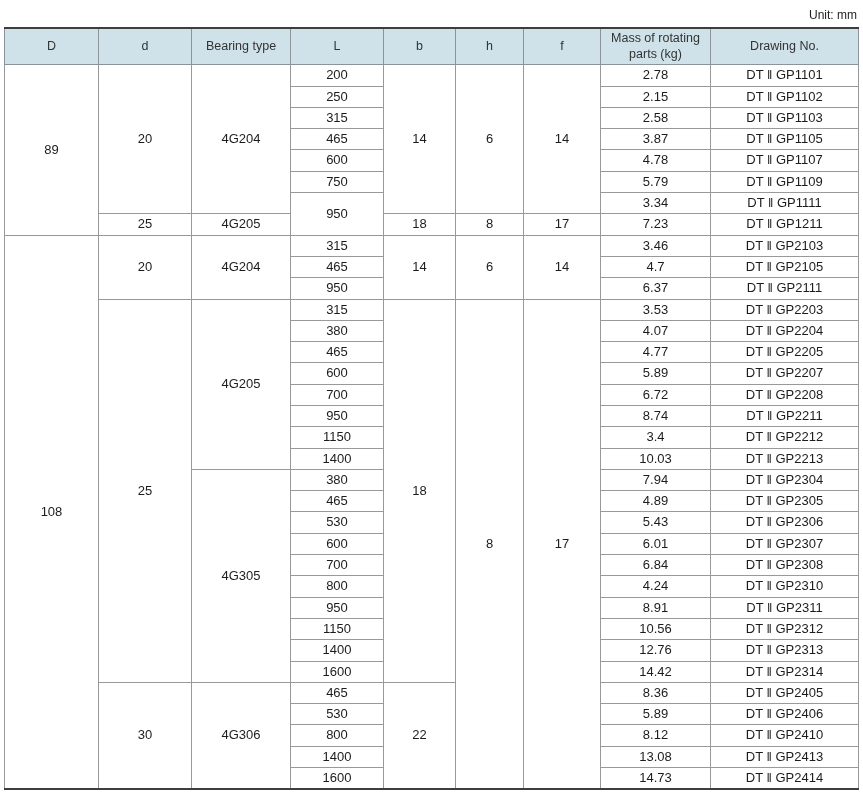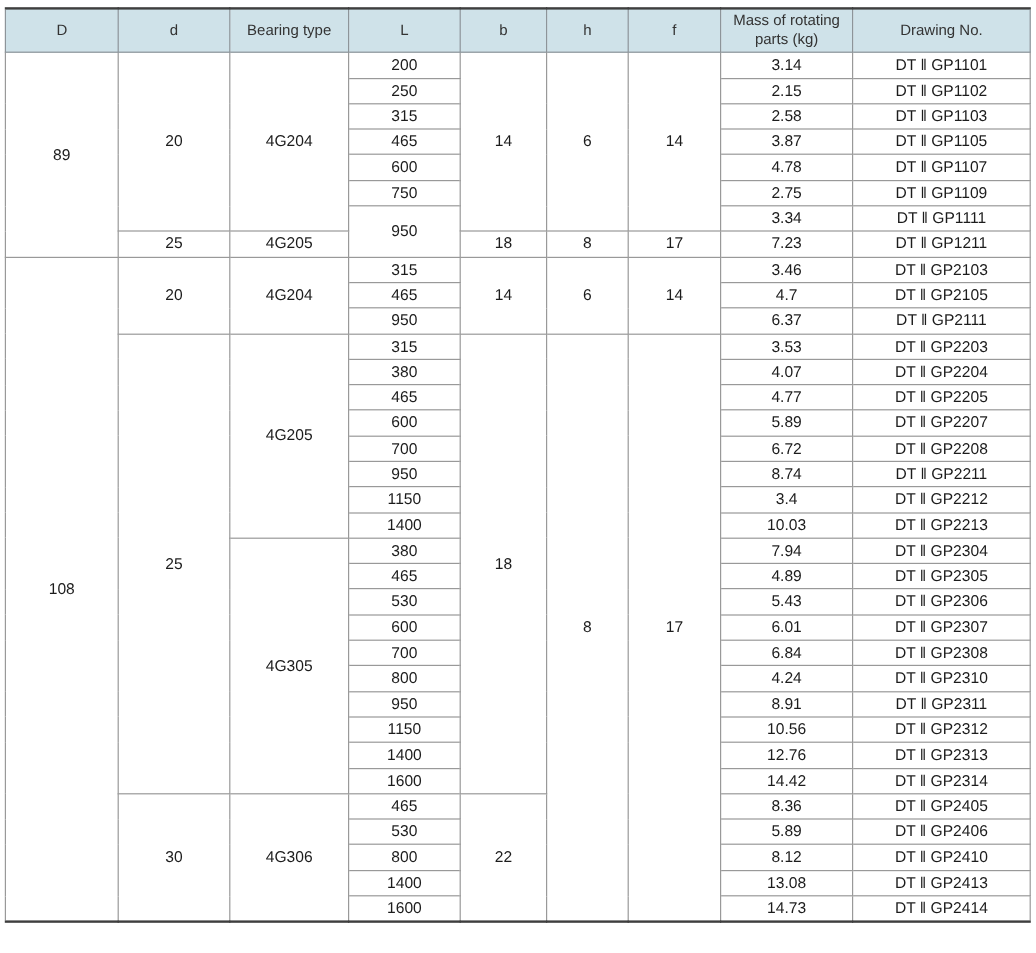--- a/index.html
+++ b/index.html
@@ -49,20 +49,21 @@
     line-height: 1.1;
     overflow: hidden;
     white-space: nowrap;
   }
   table.spec-table tbody tr { height: 21.3px; }
 </style>
 </head>
 <body>
 
 <div class="page">
+  <div class="unit-label">Unit: mm</div>
   <table class="spec-table">
     <colgroup>
         <col style="width: 94px;">
         <col style="width: 93px;">
         <col style="width: 99px;">
         <col style="width: 93px;">
         <col style="width: 72px;">
         <col style="width: 68px;">
         <col style="width: 77px;">
         <col style="width: 110px;">
@@ -83,21 +84,21 @@
     </thead>
     <tbody>
         <tr>
           <td rowspan="8">89</td>
           <td rowspan="7">20</td>
           <td rowspan="7">4G204</td>
           <td>200</td>
           <td rowspan="7">14</td>
           <td rowspan="7">6</td>
           <td rowspan="7">14</td>
-          <td>3.14</td>
+          <td>2.78</td>
           <td>DT ‖ GP1101</td>
         </tr>
         <tr>
           <td>250</td>
           <td>2.15</td>
           <td>DT ‖ GP1102</td>
         </tr>
         <tr>
           <td>315</td>
           <td>2.58</td>
@@ -108,21 +109,21 @@
           <td>3.87</td>
           <td>DT ‖ GP1105</td>
         </tr>
         <tr>
           <td>600</td>
           <td>4.78</td>
           <td>DT ‖ GP1107</td>
         </tr>
         <tr>
           <td>750</td>
-          <td>2.75</td>
+          <td>5.79</td>
           <td>DT ‖ GP1109</td>
         </tr>
         <tr>
           <td rowspan="2">950</td>
           <td>3.34</td>
           <td>DT ‖ GP1111</td>
         </tr>
         <tr>
           <td>25</td>
           <td>4G205</td>

